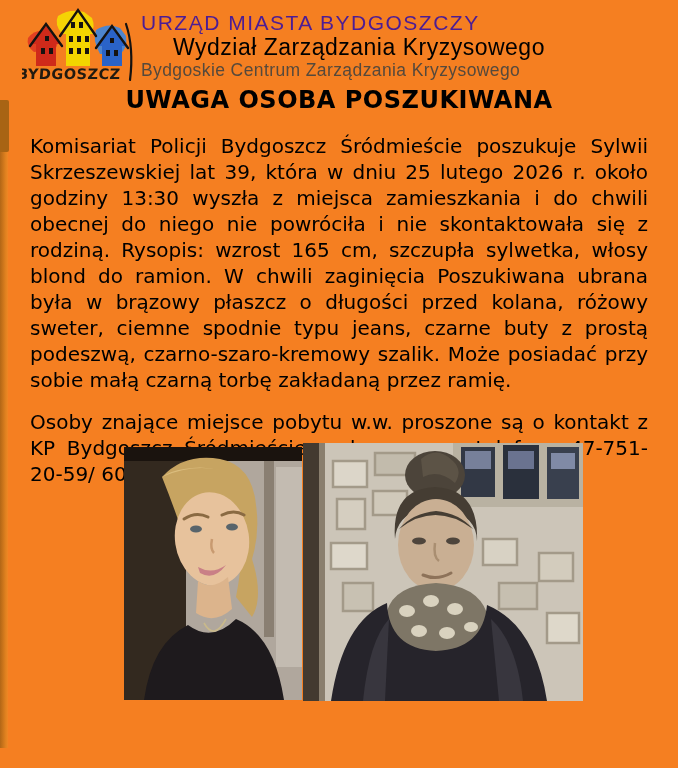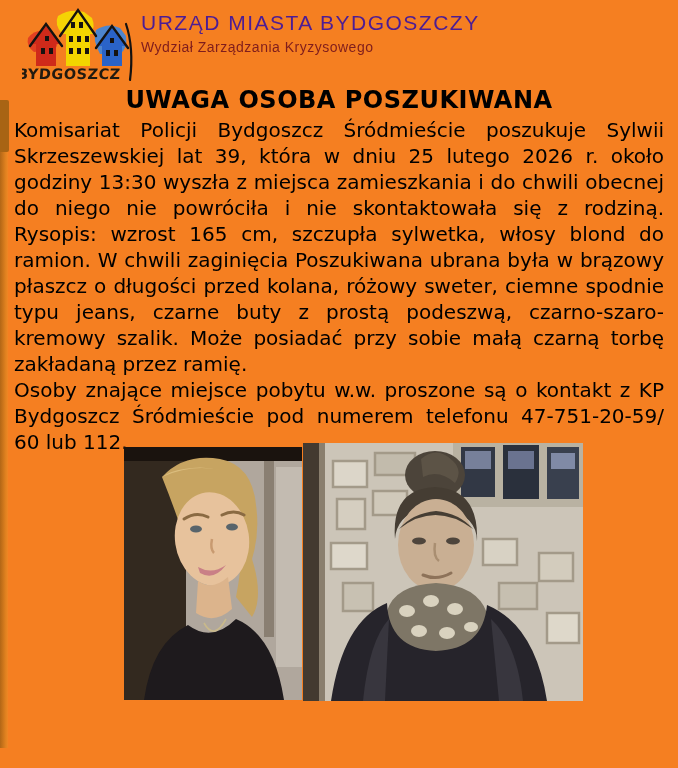--- a/index.html
+++ b/index.html
@@ -25,40 +25,40 @@
   
   .header{position:absolute;left:0;top:0;width:678px;height:86px;}
   .logo{position:absolute;left:22px;top:4px;width:116px;height:80px;}
   .header-text{position:absolute;left:141px;top:11px;color:#4d463c;}
   .header-line1{
     font-family:"Liberation Sans",sans-serif;
     font-size:21px;letter-spacing:1.5px;line-height:24px;color:#4c1d95;
   }
   .header-line2{
     font-family:"Liberation Sans",sans-serif;
-    font-size:14px;letter-spacing:.5px;line-height:24px;color:#7f1d1d;
+    font-size:23px;letter-spacing:.5px;line-height:24px;color:#000000;margin-left:32px;
   }
   .header-line3{
     font-family:"Liberation Sans",sans-serif;
     font-size:17.5px;letter-spacing:.4px;line-height:22px;color:#55493c;
   }
   
   .title{
     position:absolute;left:0;top:86px;width:678px;
     text-align:center;
     font-size:24px;font-weight:bold;color:#000;
     letter-spacing:.5px;
   }
   
   .body-text{
     position:absolute;left:14px;top:117px;width:650px;
     font-size:20px;line-height:26px;color:#000;
     text-align:justify;
   }
-  .body-text p{margin:0;padding:0;}
+  .body-text p{margin:16px;padding:0;}
   
   .photo{position:absolute;overflow:hidden;}
   .photo-left{left:124px;top:447px;width:178px;height:253px;}
   .photo-right{left:303px;top:443px;width:280px;height:258px;}
   .photo svg{display:block;}
   
   .footer{position:absolute;left:28px;top:702px;width:630px;color:#000;}
   .footer-bold{font-size:17px;font-weight:bold;line-height:22px;}
   .footer-url{font-size:17.5px;font-weight:normal;line-height:23px;font-family:"Liberation Sans",sans-serif;}
 </style>
@@ -102,20 +102,21 @@
         <rect x="88" y="34" width="4" height="5" fill="#151210"></rect>
 
         <path d="M104 20 Q112 44 108 76" fill="none" stroke="#151210" stroke-width="2.2" stroke-linecap="round"></path>
 
         <text x="0" y="75" font-family="'DejaVu Sans',sans-serif" font-size="14.5" font-weight="bold" letter-spacing="0.5" fill="#211a10" transform="skewX(-4)">BYDGOSZCZ</text>
       </svg>
     </div>
     <div class="header-text">
       <div class="header-line1">URZĄD MIASTA BYDGOSZCZY</div>
       <div class="header-line2">Wydział Zarządzania Kryzysowego</div>
+      <div class="header-line3">Bydgoskie Centrum Zarządzania Kryzysowego</div>
     </div>
   </div>
 
   <div class="title">UWAGA OSOBA POSZUKIWANA</div>
 
   <div class="body-text">
     <p>Komisariat Policji Bydgoszcz Śródmieście poszukuje Sylwii Skrzeszewskiej lat 39, która w dniu 25 lutego 2026 r. około godziny 13:30 wyszła z miejsca zamieszkania i do chwili obecnej do niego nie powróciła i nie skontaktowała się z rodziną. Rysopis: wzrost 165 cm, szczupła sylwetka, włosy blond do ramion. W chwili zaginięcia Poszukiwana ubrana była w brązowy płaszcz o długości przed kolana, różowy sweter, ciemne spodnie typu jeans, czarne buty z prostą podeszwą, czarno-szaro-kremowy szalik. Może  posiadać przy sobie małą czarną torbę zakładaną przez ramię.</p>
     <p>Osoby znające miejsce pobytu w.w. proszone są o kontakt z KP Bydgoszcz Śródmieście pod numerem telefonu 47-751-20-59/ 60 lub 112.</p>
   </div>
 

